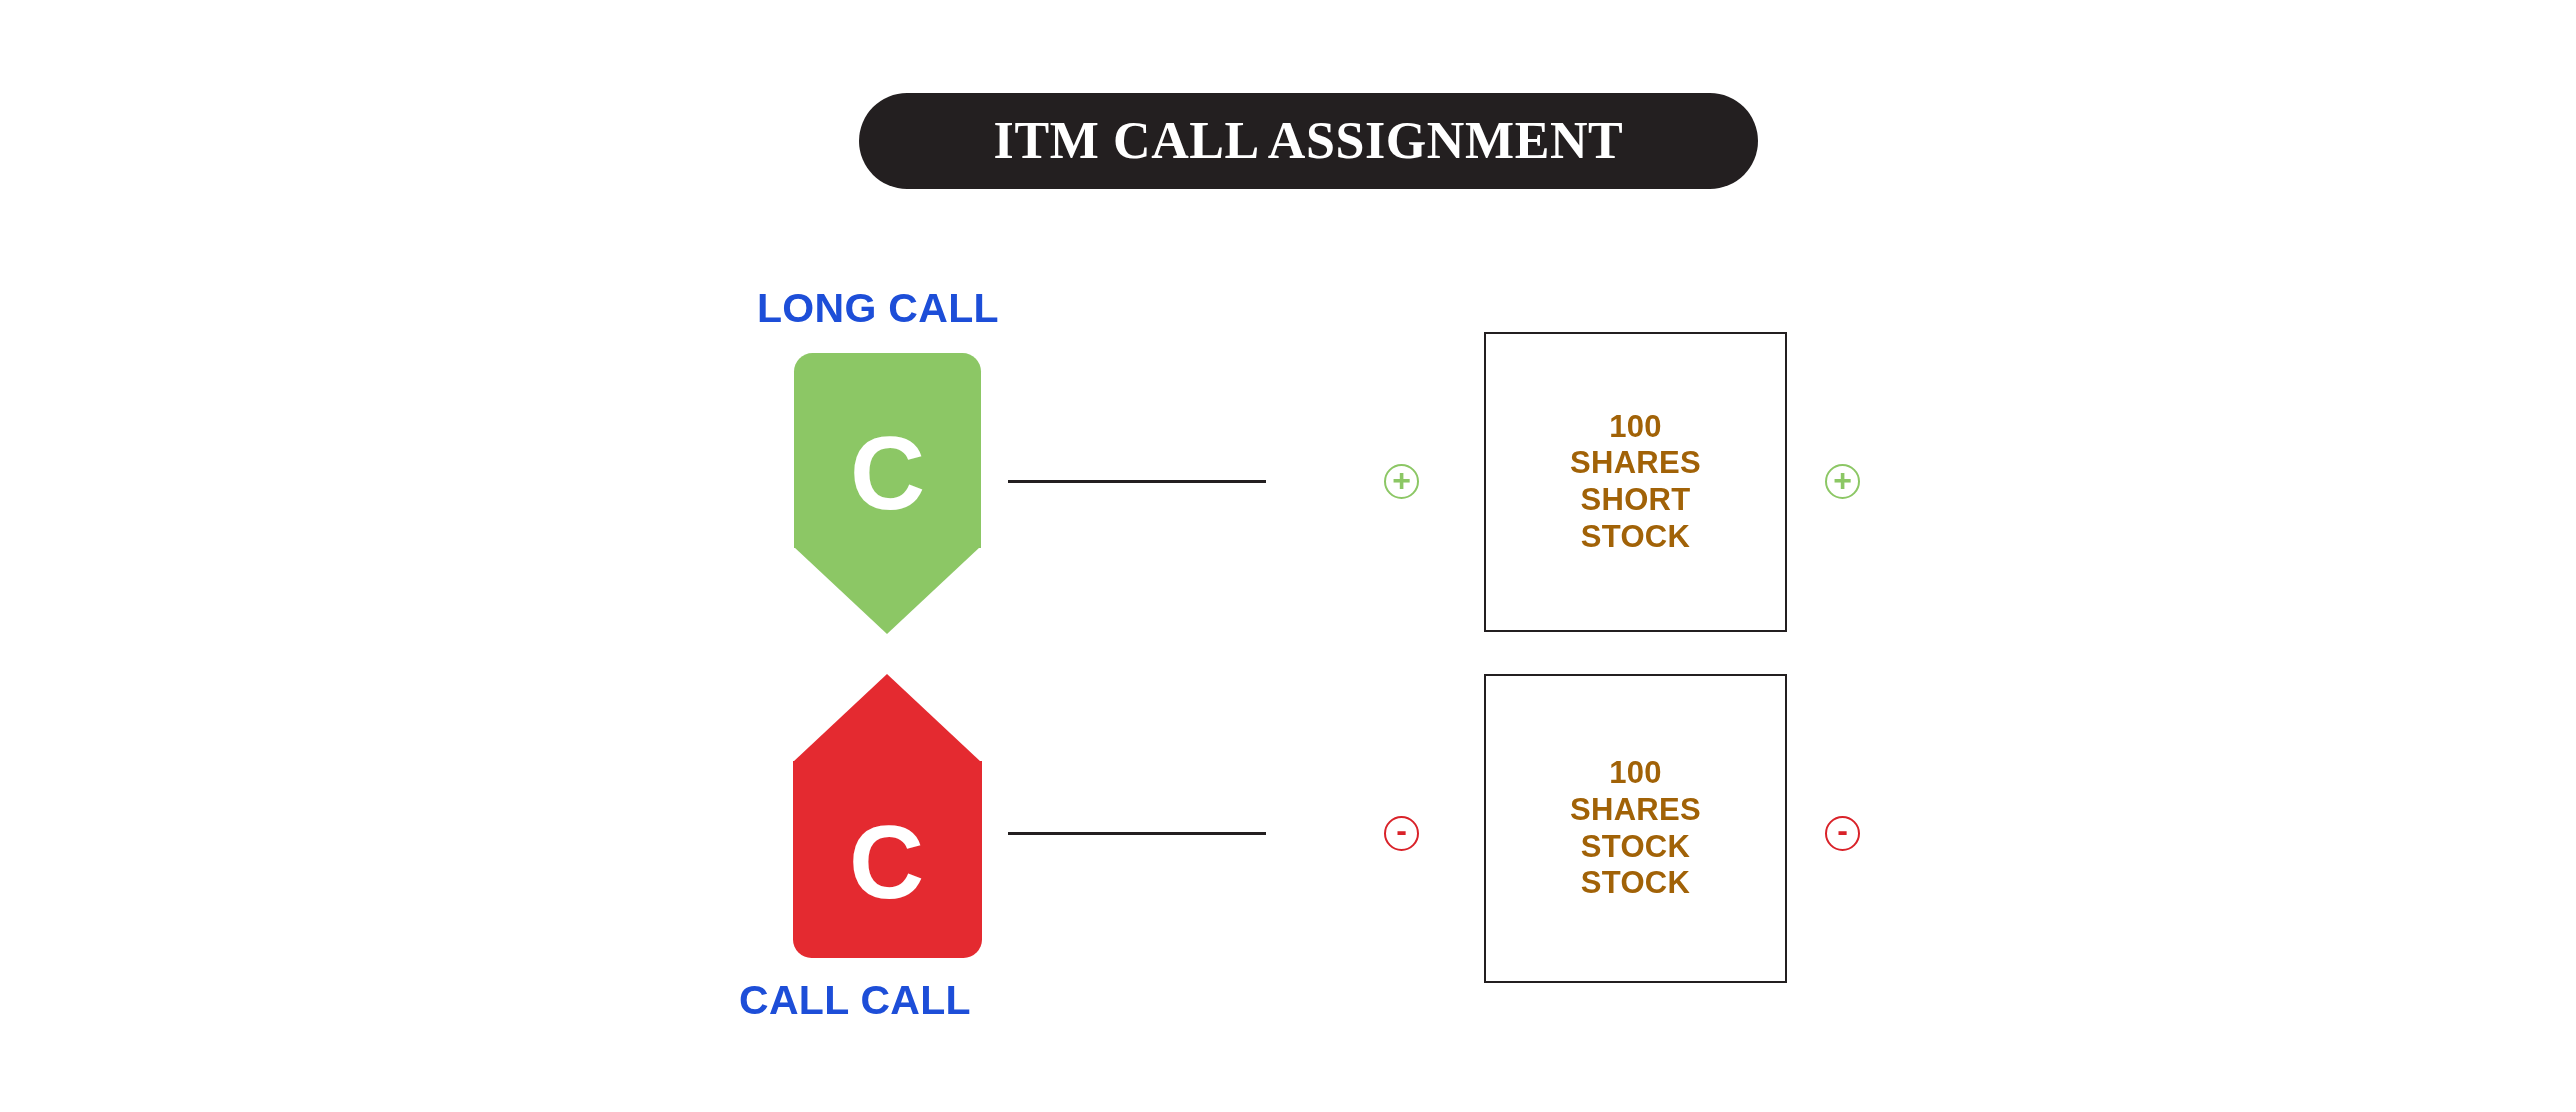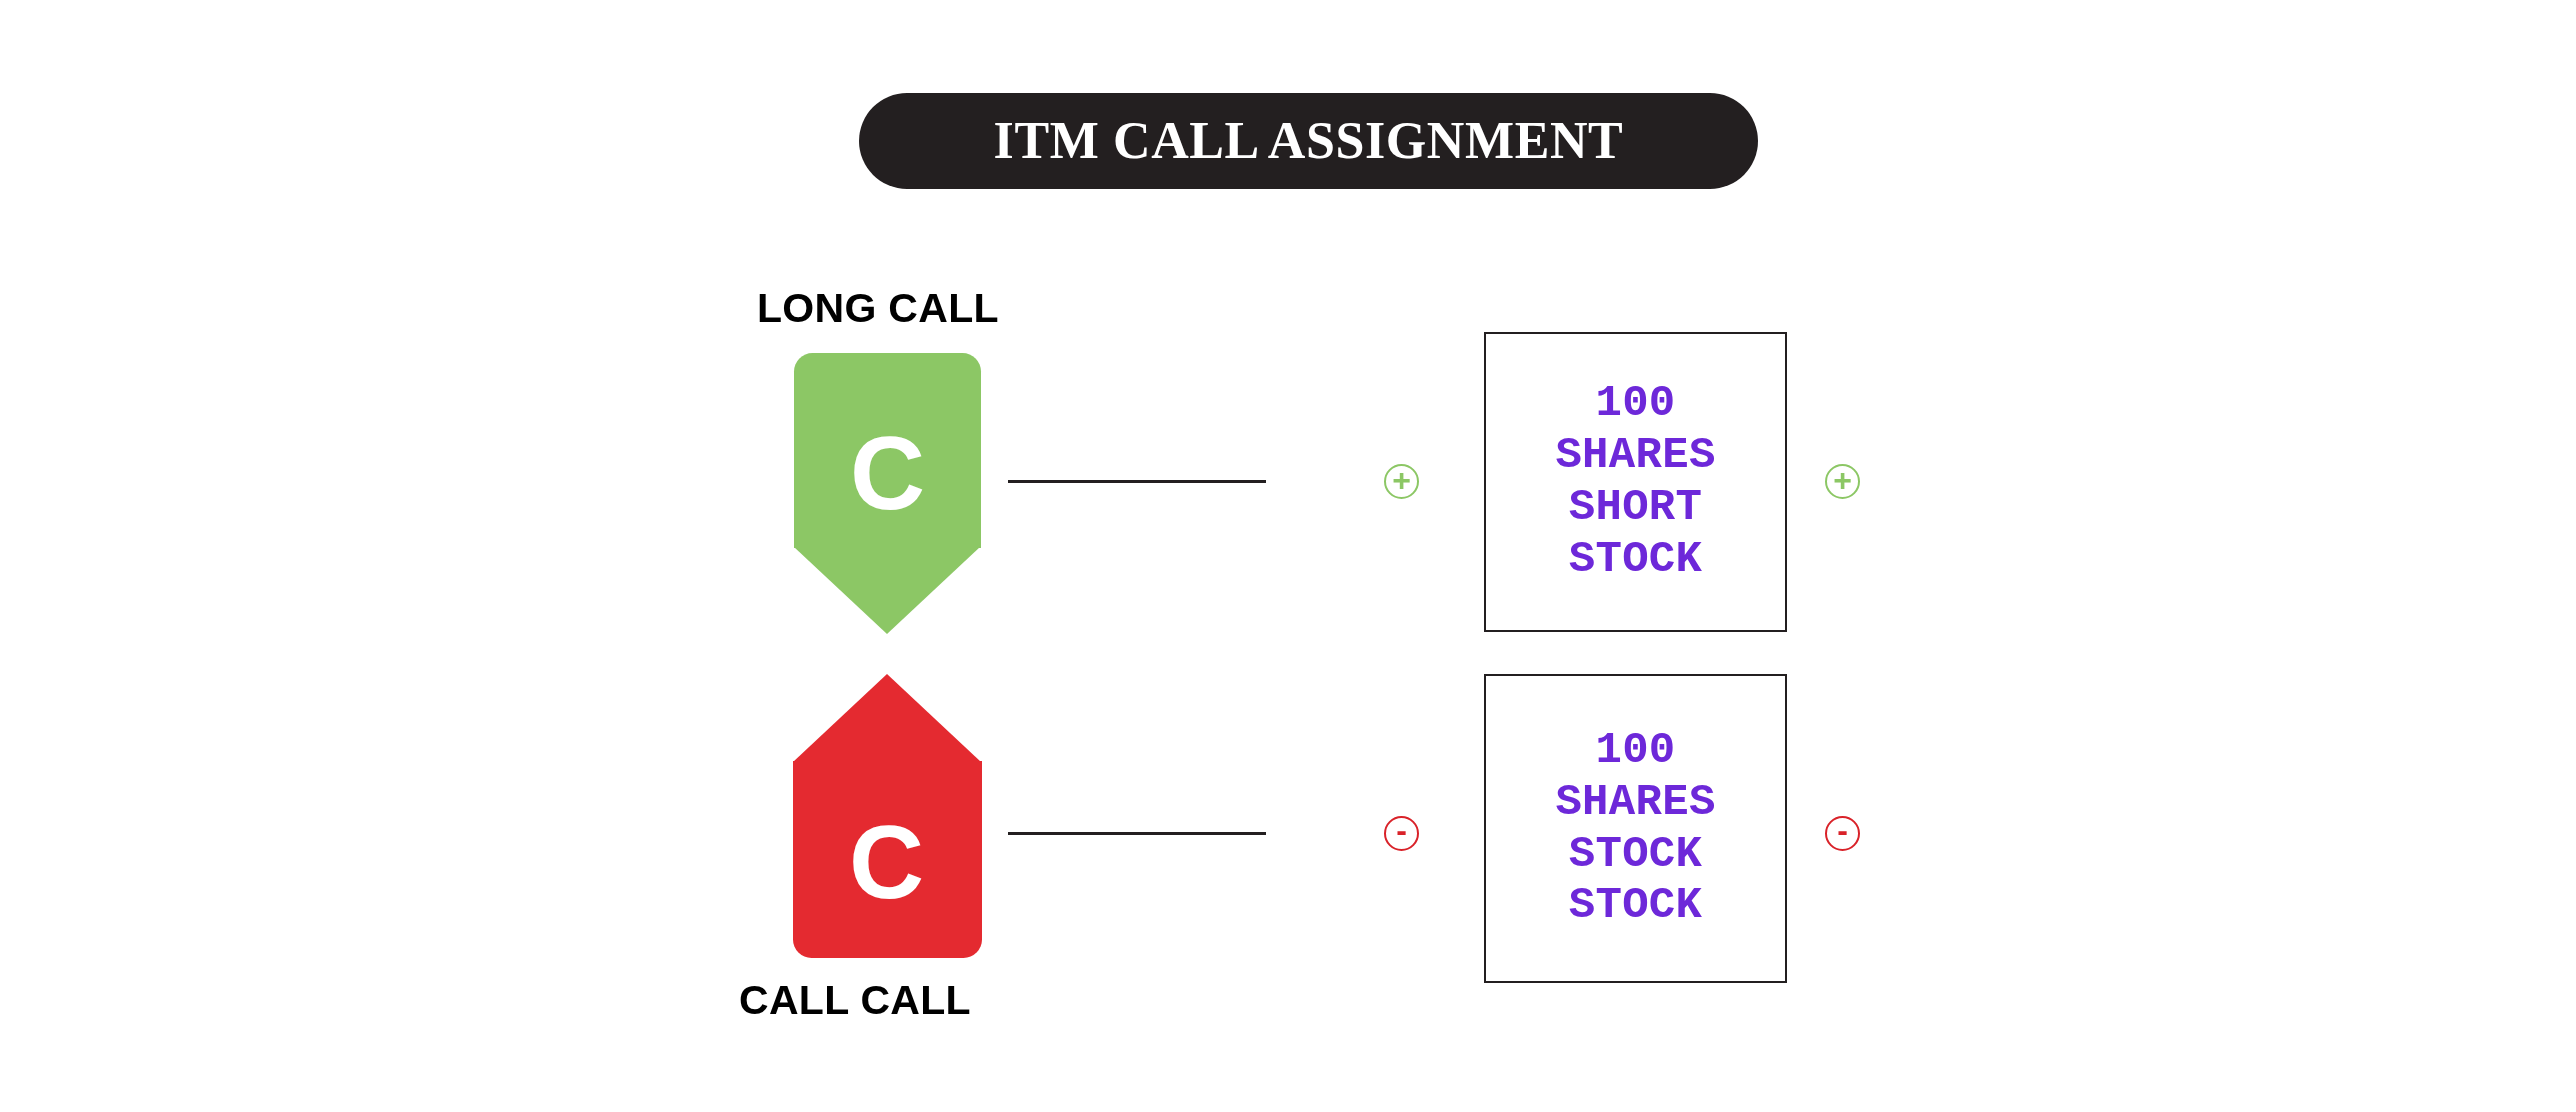--- a/index.html
+++ b/index.html
@@ -36,21 +36,21 @@
     font-weight: 700;
     letter-spacing: 0.6px;
     line-height: 1;
     white-space: nowrap;
     font-family: Liberation Serif, serif;
   }
 
   
   .leg-label {
     position: absolute;
-    color: #000000;
+    color: #1d4ed8;
     font-size: 41px;
     font-weight: 700;
     letter-spacing: 0.3px;
     line-height: 1;
     white-space: nowrap;
     font-family: "Liberation Sans", sans-serif;
   }
   .leg-label.long  { left: 757px; top: 288px; }
   .leg-label.short { left: 739px; top: 980px; }
 
@@ -174,27 +174,27 @@
     background: #ffffff;
     display: flex;
     flex-direction: column;
     align-items: center;
     justify-content: center;
   }
   .stock-box.upper { left: 1484px; top: 332px;  height: 300px; }
   .stock-box.lower { left: 1484px; top: 674px; height: 309px; }
 
   .stock-box .line {
-    color: #6d28d9;
-    font-size: 44px;
+    color: #a16207;
+    font-size: 31px;
     font-weight: 700;
     line-height: 1.18;
     letter-spacing: 0.3px;
     white-space: nowrap;
-    font-family: Liberation Mono, monospace;
+    font-family: Liberation Sans, sans-serif;
   }
 </style>
 </head>
 <body>
 
 <div id="canvas">
 
   <div class="title-pill">
     <span class="title-pill-text">ITM CALL ASSIGNMENT</span>
   </div>

